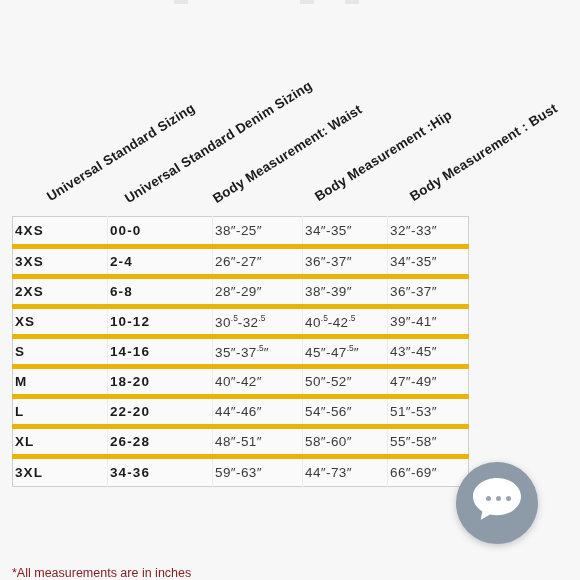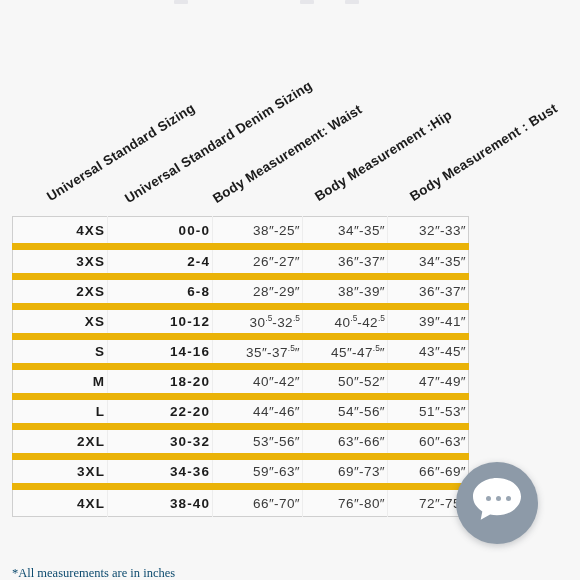--- a/index.html
+++ b/index.html
@@ -40,25 +40,25 @@
   #chart-table {
     position:absolute;
     left:12px; top:216px;
     width:456px;
     border:1px solid #cfcfcf;
     border-collapse:collapse;
     background:#fafafa;
     table-layout:fixed;
   }
   #chart-table tr { height:30px; }
-  #chart-table tr + tr td { border-top:7px solid #eab308; }
+  #chart-table tr + tr td { border-top:5px solid #eab308; }
   #chart-table td {
     font-size:13.5px;
     color:#3a3a3a;
-    text-align:right;
+    text-align:left;
     vertical-align:middle;
     padding:0 2px;
     font-family:"Liberation Sans", sans-serif;
   }
   #chart-table td.c0,
   #chart-table td.c1 {
     font-weight:bold;
     color:#1b1b1b;
     letter-spacing:1.1px;
   }
@@ -75,23 +75,23 @@
   col.w3 { width:85px; }
   col.w4 { width:81px; }
 
   sup { font-size:.62em; vertical-align:super; letter-spacing:0; }
 
   
   #footnote {
     position:absolute;
     left:12px; top:566px;
     font-size:12.5px;
-    color:#0c4a6e;
+    color:#7f1d1d;
     white-space:nowrap;
-    font-family:Liberation Serif, serif;
+    font-family:Liberation Sans, sans-serif;
   }
 
   
   #chat-widget {
     position:absolute;
     left:456px; top:462px;
     width:82px; height:82px;
     border-radius:50%;
     background:#8d9aa8;
     box-shadow:0 2px 7px rgba(60,70,80,.28);
@@ -179,39 +179,32 @@
         <td class="c4">47″-49″</td>
       </tr>
       <tr>
         <td class="c0">L</td>
         <td class="c1">22-20</td>
         <td class="c2">44″-46″</td>
         <td class="c3">54″-56″</td>
         <td class="c4">51″-53″</td>
       </tr>
       <tr>
-        <td class="c0">2XL</td>
-        <td class="c1">30-32</td>
-        <td class="c2">53″-56″</td>
-        <td class="c3">63″-66″</td>
-        <td class="c4">60″-63″</td>
+        <td class="c0">XL</td>
+        <td class="c1">26-28</td>
+        <td class="c2">48″-51″</td>
+        <td class="c3">58″-60″</td>
+        <td class="c4">55″-58″</td>
       </tr>
       <tr>
         <td class="c0">3XL</td>
         <td class="c1">34-36</td>
         <td class="c2">59″-63″</td>
-        <td class="c3">69″-73″</td>
+        <td class="c3">44″-73″</td>
         <td class="c4">66″-69″</td>
-      </tr>
-      <tr>
-        <td class="c0">4XL</td>
-        <td class="c1">38-40</td>
-        <td class="c2">66″-70″</td>
-        <td class="c3">76″-80″</td>
-        <td class="c4">72″-75″</td>
       </tr>
     </tbody>
 </table>
 
 <div id="footnote">*All measurements are in inches</div>
 
 <div id="chat-widget">
   <svg id="chat-bubble-icon" viewBox="0 0 50 44">
     <path d="M25 1C11.8 1 1 9.3 1 19.6c0 6 3.6 11.3 9.3 14.8l-1.6 8.3 9.4-5.2c2.2.5 4.5.8 6.9.8 13.2 0 24-8.3 24-18.7C49 9.3 38.2 1 25 1z" fill="#ffffff"></path>
   </svg>

